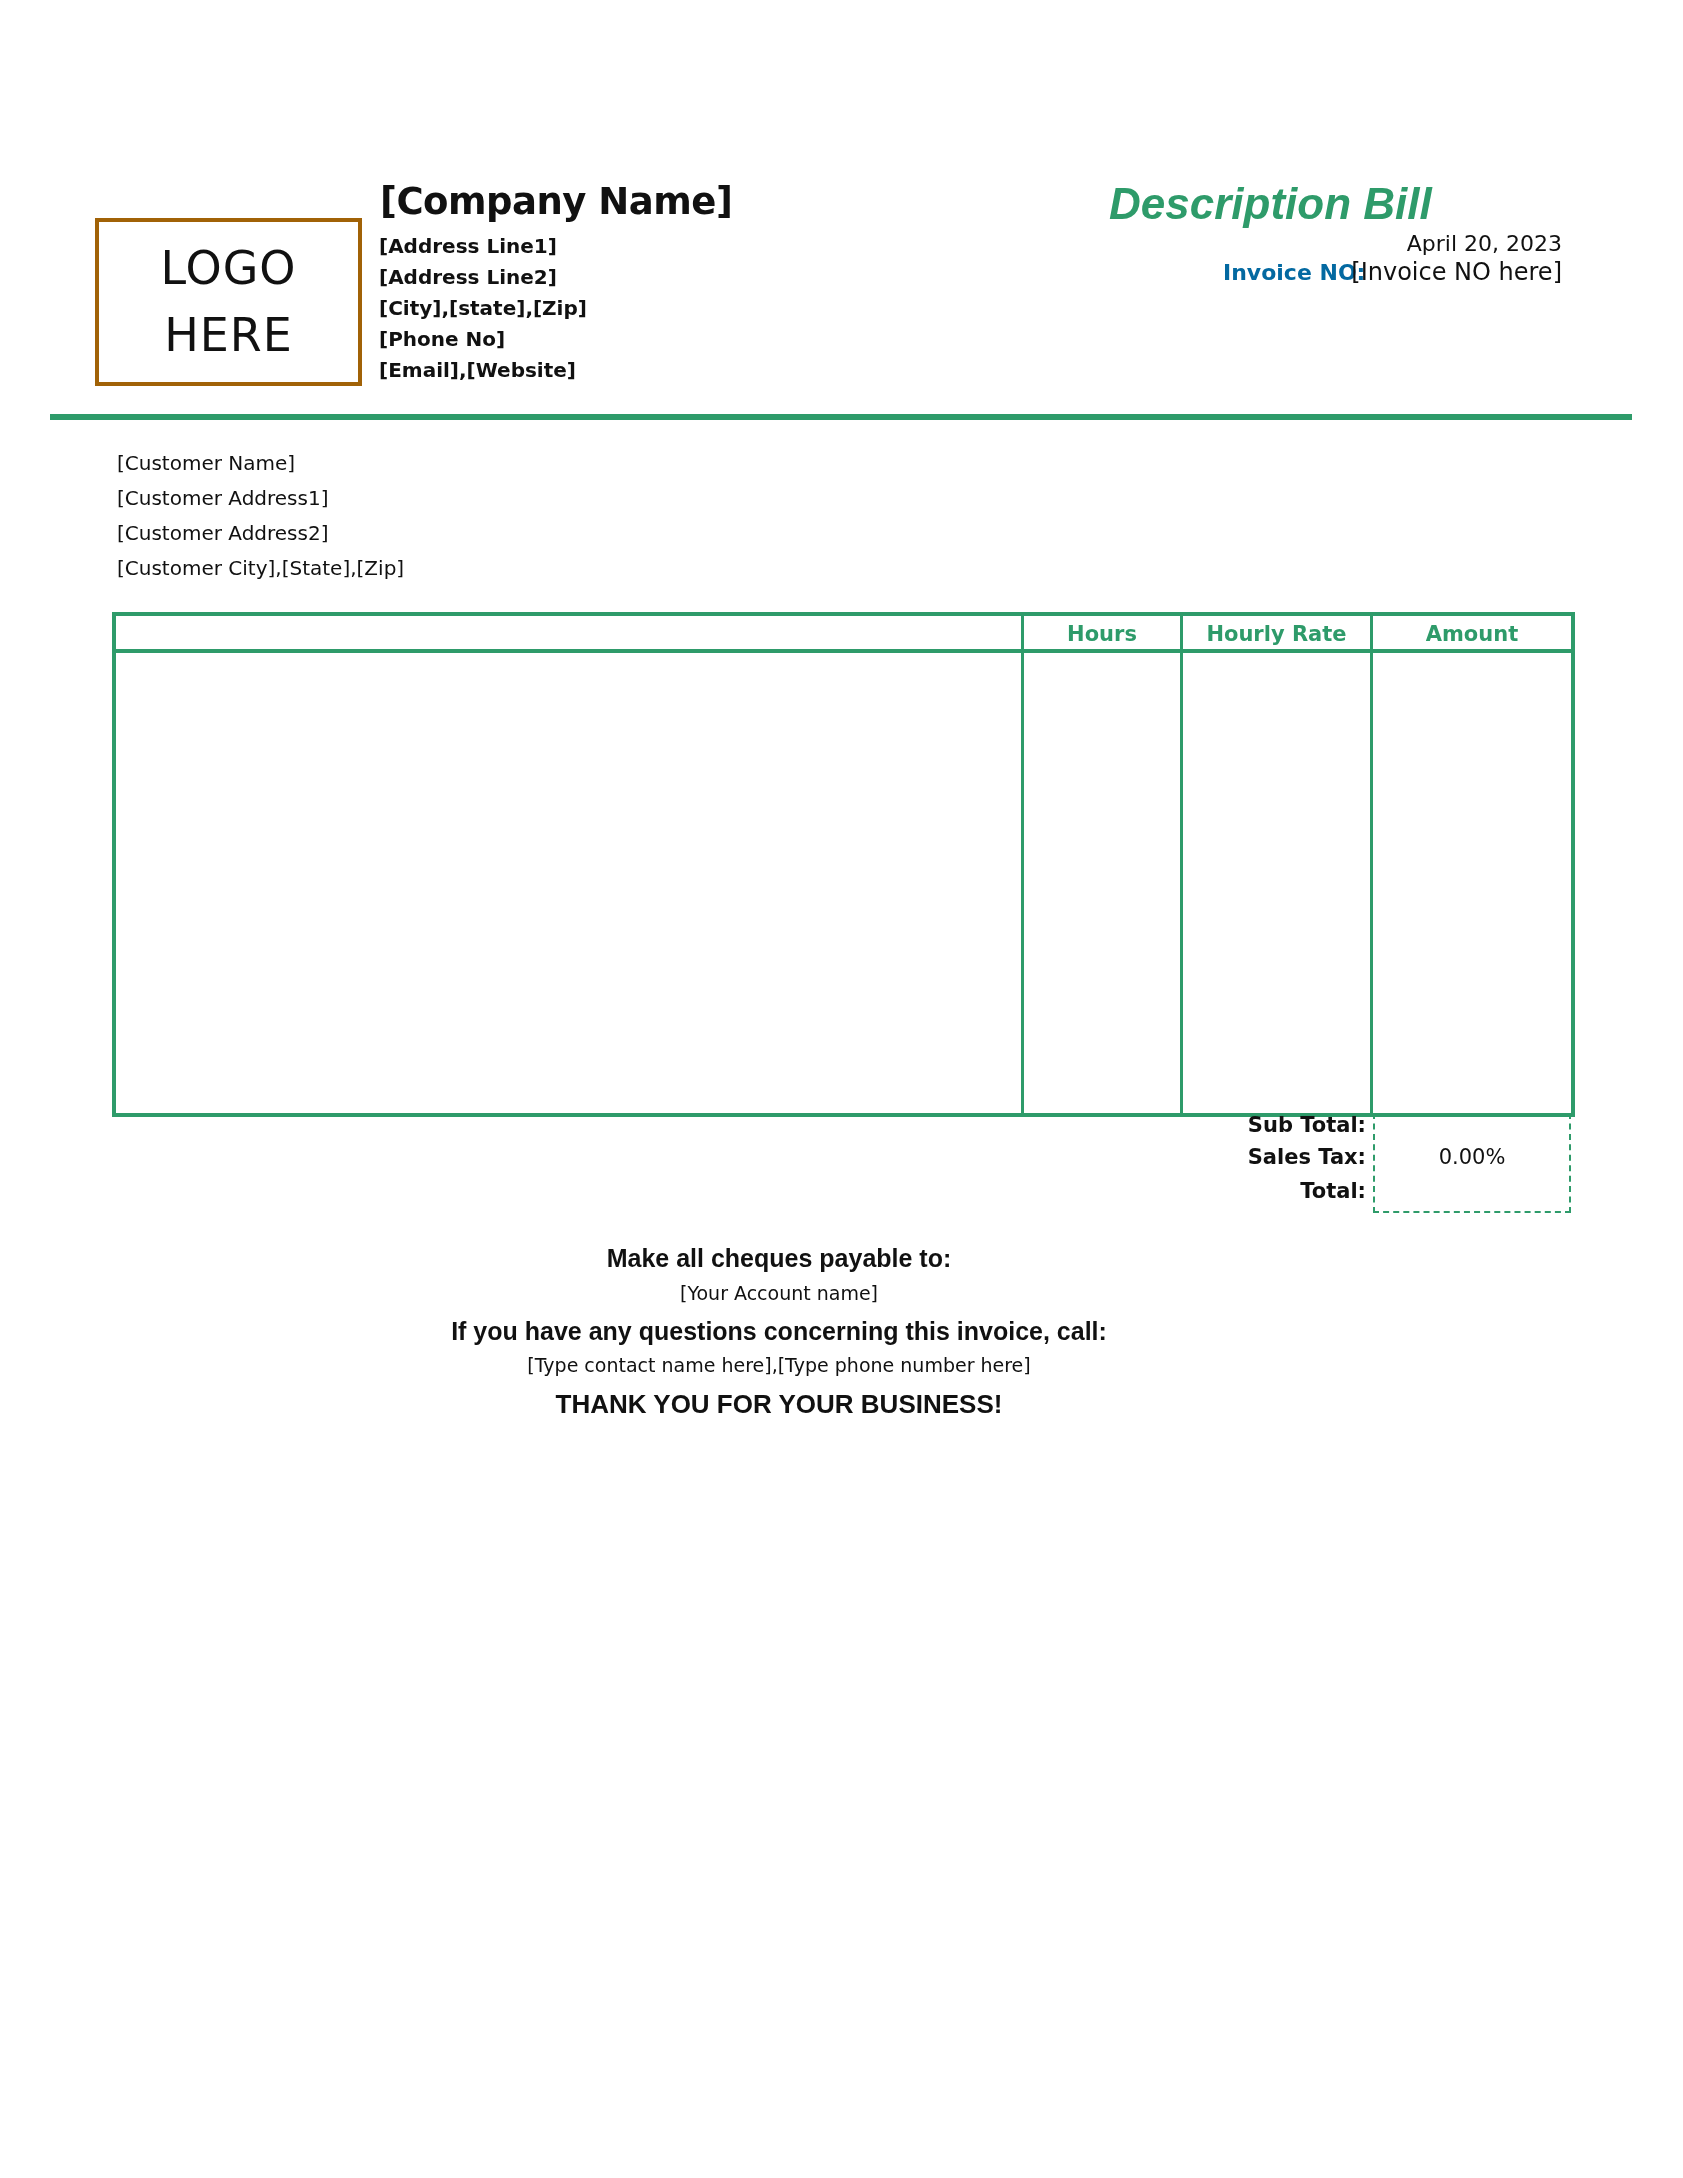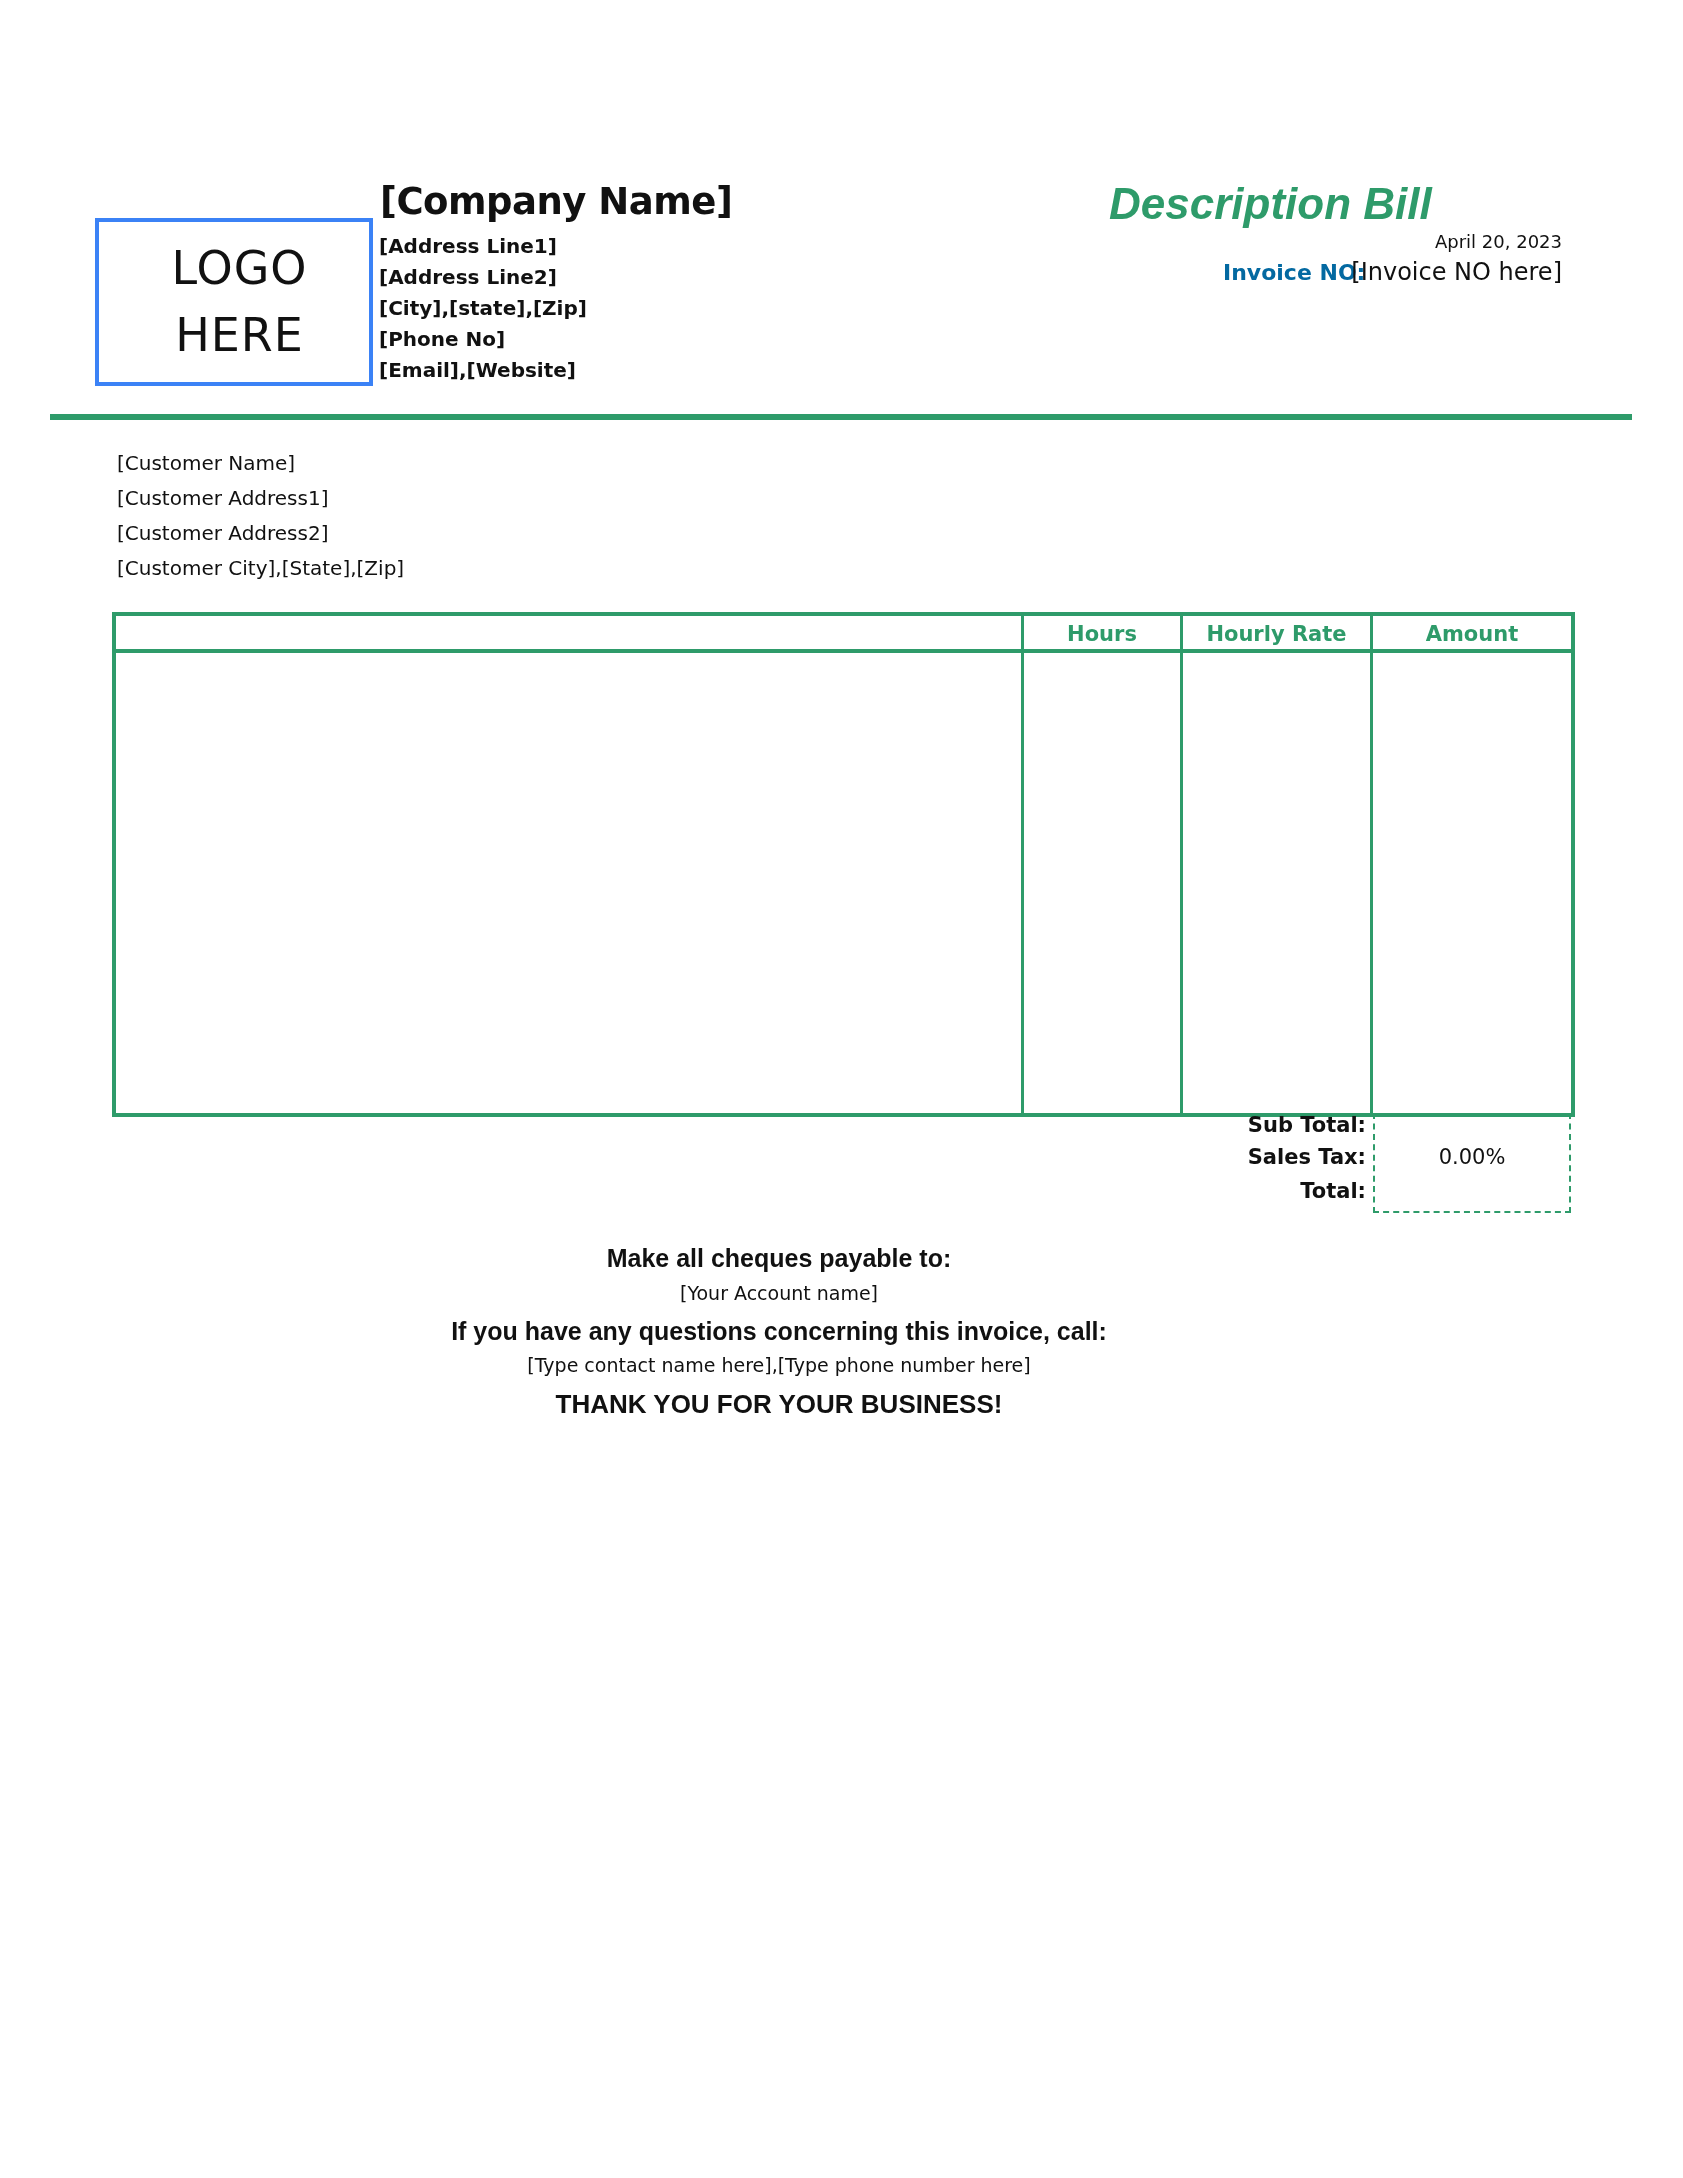--- a/index.html
+++ b/index.html
@@ -2,36 +2,36 @@
 <html><head>
   <meta charset="utf-8">
   <style>
     html, body { margin: 0; padding: 0; background: #ffffff; }
     body { width: 1683px; height: 2178px; position: relative; overflow: hidden;
            font-family: "Liberation Sans", "DejaVu Sans", sans-serif; color: #111; }
     .abs { position: absolute; }
 
     
     .logo-box { left: 95px; top: 218px; width: 259px; height: 160px;
-                border: 4px solid #3b82f6; display: flex; flex-direction: column;
-                align-items: center; justify-content: center; padding-left: 11px; }
+                border: 4px solid #a16207; display: flex; flex-direction: column;
+                align-items: center; justify-content: center; }
     .logo-text { font-family: "DejaVu Sans", sans-serif; font-size: 46px; line-height: 67px;
                  color: #111; letter-spacing: 1px; }
 
     
     .company-name { left: 380px; top: 180px; font-size: 37px; font-weight: bold;
                     font-family: "DejaVu Sans", sans-serif; letter-spacing: -0.5px; }
     .company-lines { left: 379px; top: 231px; font-size: 20px; line-height: 31px;
                      font-family: "DejaVu Sans", sans-serif; }
     .company-lines div { white-space: nowrap; font-weight: bold; }
 
     
     .doc-title { left: 1109px; top: 179px; font-size: 44px; font-weight: bold; font-style: italic;
                  color: #2E9B6A; font-family: "Liberation Sans", sans-serif; white-space: nowrap; }
-    .doc-date { right: 121px; top: 231px; font-size: 18px; font-family: "DejaVu Sans", sans-serif; margin-left: 22px; }
+    .doc-date { right: 121px; top: 231px; font-size: 22px; font-family: "DejaVu Sans", sans-serif; margin-left: 22px; }
     .invoice-label { left: 1223px; top: 260px; font-size: 22px; font-weight: bold; color: #0369a1;
                      font-family: "DejaVu Sans", sans-serif; white-space: nowrap; }
     .invoice-value { right: 121px; top: 258px; font-size: 24px; font-family: "DejaVu Sans", sans-serif;
                      white-space: nowrap; }
 
     .rule { left: 50px; top: 414px; width: 1582px; height: 6px; background: #2E9B6A; }
 
     
     .customer { left: 117px; top: 446px; font-size: 20px; line-height: 35px;
                 font-family: "DejaVu Sans", sans-serif; }

